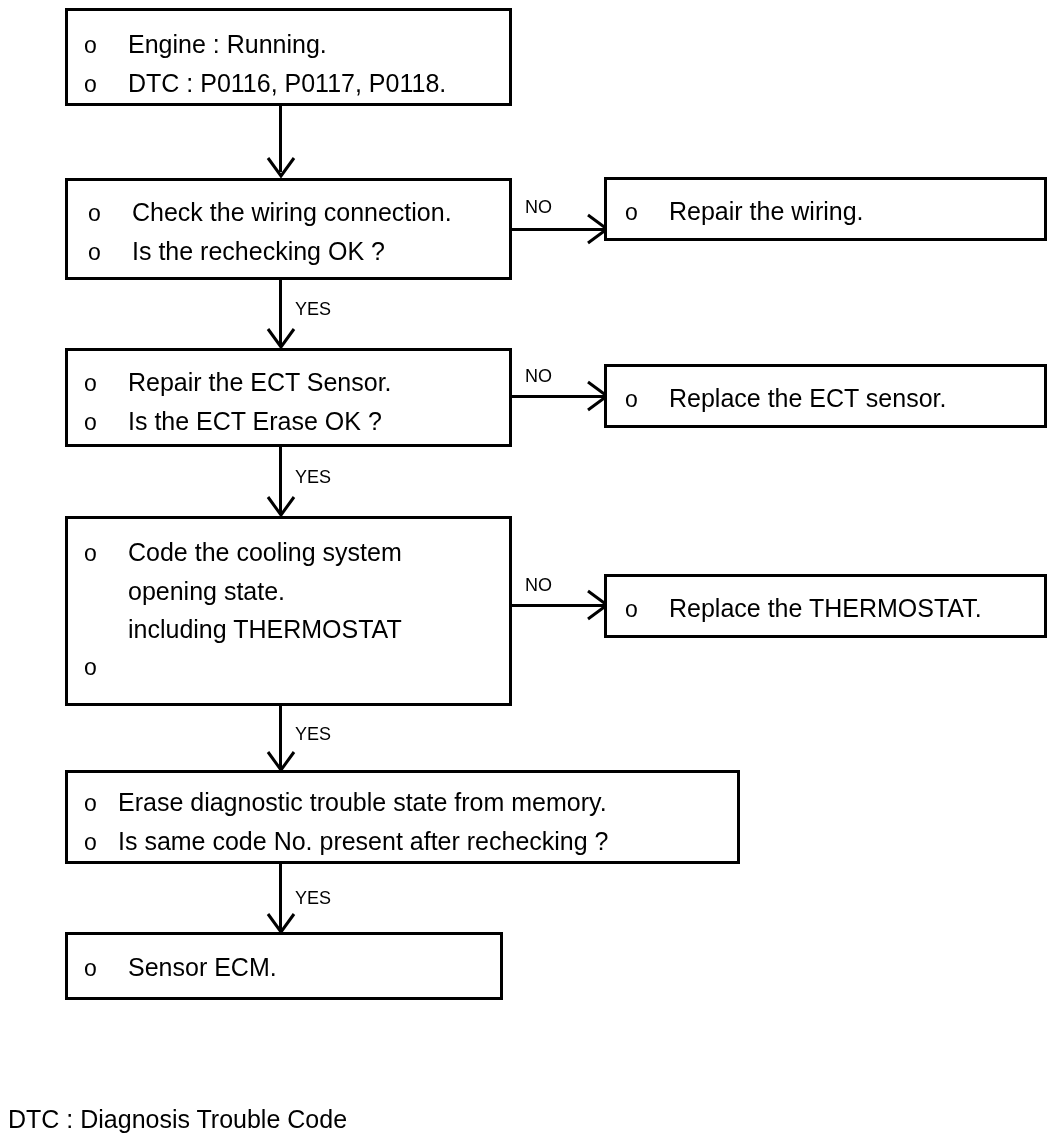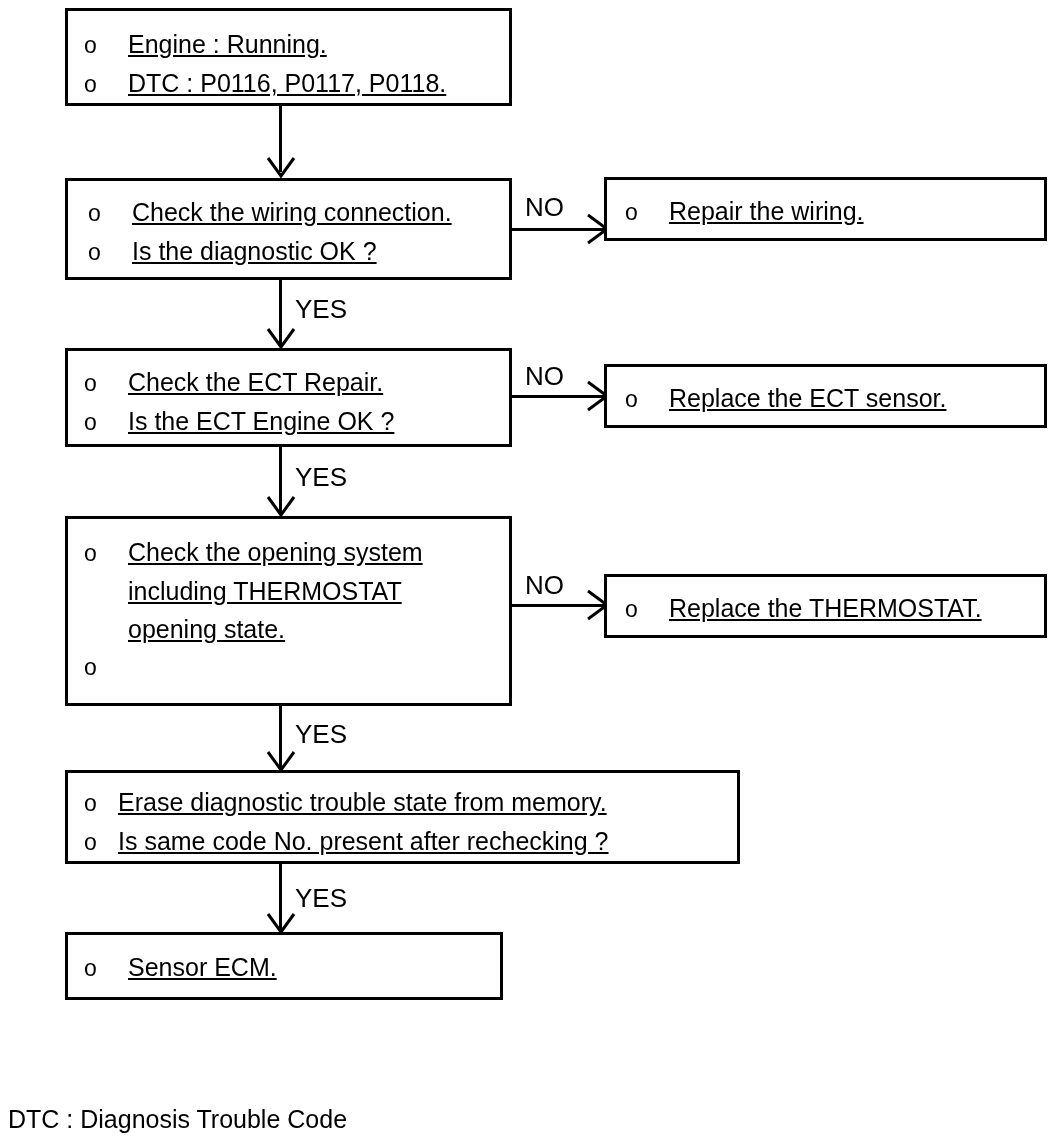--- a/index.html
+++ b/index.html
@@ -43,25 +43,24 @@
   .bullet-mark {
     width: 34px;
     flex: 0 0 auto;
     text-align: left;
     font-size: 23px;
   }
   .bullet-mark.wide { width: 44px; }
   .bullet-text {
     flex: 1 1 auto;
     white-space: pre;
-    text-decoration: underline;
   }
   .label {
     position: absolute;
-    font-size: 26px;
+    font-size: 18px;
     line-height: 28px;
     white-space: pre;
   }
   .vline {
     position: absolute;
     width: 3px;
     background: #000000;
   }
   .hline {
     position: absolute;
@@ -110,21 +109,21 @@
   </svg>
 
   <div class="box" style="left:65px; top:178px; width:447px; height:102px;">
     <div class="box-inner" style="padding:12px 0 0 20px;">
       <div class="bullet-line">
         <span class="bullet-mark wide">o</span>
         <span class="bullet-text">Check the wiring connection.</span>
       </div>
       <div class="bullet-line">
         <span class="bullet-mark wide">o</span>
-        <span class="bullet-text">Is the diagnostic OK ?</span>
+        <span class="bullet-text">Is the rechecking OK ?</span>
       </div>
     </div>
   </div>
 
   <div class="hline" style="left:512px; top:228px; width:100px;"></div>
   <svg class="arrow-right" style="left:586px; top:213px;" viewBox="0 0 24 32">
     <path d="M2,2 L21,16 L2,30" fill="none" stroke="#000000" stroke-width="3"></path>
   </svg>
   <div class="label" style="left:525px; top:193px;">NO</div>
 
@@ -140,25 +139,25 @@
   <div class="vline" style="left:279px; top:280px; height:66px;"></div>
   <svg class="arrow-down" style="left:266px; top:327px;" viewBox="0 0 30 22">
     <path d="M2,2 L15,20 L28,2" fill="none" stroke="#000000" stroke-width="3"></path>
   </svg>
   <div class="label" style="left:295px; top:295px;">YES</div>
 
   <div class="box" style="left:65px; top:348px; width:447px; height:99px;">
     <div class="box-inner" style="padding:12px 0 0 16px;">
       <div class="bullet-line">
         <span class="bullet-mark wide">o</span>
-        <span class="bullet-text">Check the ECT Repair.</span>
-      </div>
-      <div class="bullet-line">
-        <span class="bullet-mark wide">o</span>
-        <span class="bullet-text">Is the ECT Engine OK ?</span>
+        <span class="bullet-text">Repair the ECT Sensor.</span>
+      </div>
+      <div class="bullet-line">
+        <span class="bullet-mark wide">o</span>
+        <span class="bullet-text">Is the ECT Erase OK ?</span>
       </div>
     </div>
   </div>
 
   <div class="hline" style="left:512px; top:395px; width:100px;"></div>
   <svg class="arrow-right" style="left:586px; top:380px;" viewBox="0 0 24 32">
     <path d="M2,2 L21,16 L2,30" fill="none" stroke="#000000" stroke-width="3"></path>
   </svg>
   <div class="label" style="left:525px; top:362px;">NO</div>
 
@@ -174,29 +173,29 @@
   <div class="vline" style="left:279px; top:447px; height:66px;"></div>
   <svg class="arrow-down" style="left:266px; top:495px;" viewBox="0 0 30 22">
     <path d="M2,2 L15,20 L28,2" fill="none" stroke="#000000" stroke-width="3"></path>
   </svg>
   <div class="label" style="left:295px; top:463px;">YES</div>
 
   <div class="box" style="left:65px; top:516px; width:447px; height:190px;">
     <div class="box-inner" style="padding:14px 0 0 16px;">
       <div class="bullet-line">
         <span class="bullet-mark wide">o</span>
-        <span class="bullet-text">Check the opening system</span>
+        <span class="bullet-text">Code the cooling system</span>
+      </div>
+      <div class="bullet-line">
+        <span class="bullet-mark wide"></span>
+        <span class="bullet-text">opening state.</span>
       </div>
       <div class="bullet-line">
         <span class="bullet-mark wide"></span>
         <span class="bullet-text">including THERMOSTAT</span>
-      </div>
-      <div class="bullet-line">
-        <span class="bullet-mark wide"></span>
-        <span class="bullet-text">opening state.</span>
       </div>
       <div class="bullet-line">
         <span class="bullet-mark wide">o</span>
       </div>
     </div>
   </div>
 
   <div class="hline" style="left:512px; top:604px; width:100px;"></div>
   <svg class="arrow-right" style="left:586px; top:589px;" viewBox="0 0 24 32">
     <path d="M2,2 L21,16 L2,30" fill="none" stroke="#000000" stroke-width="3"></path>

